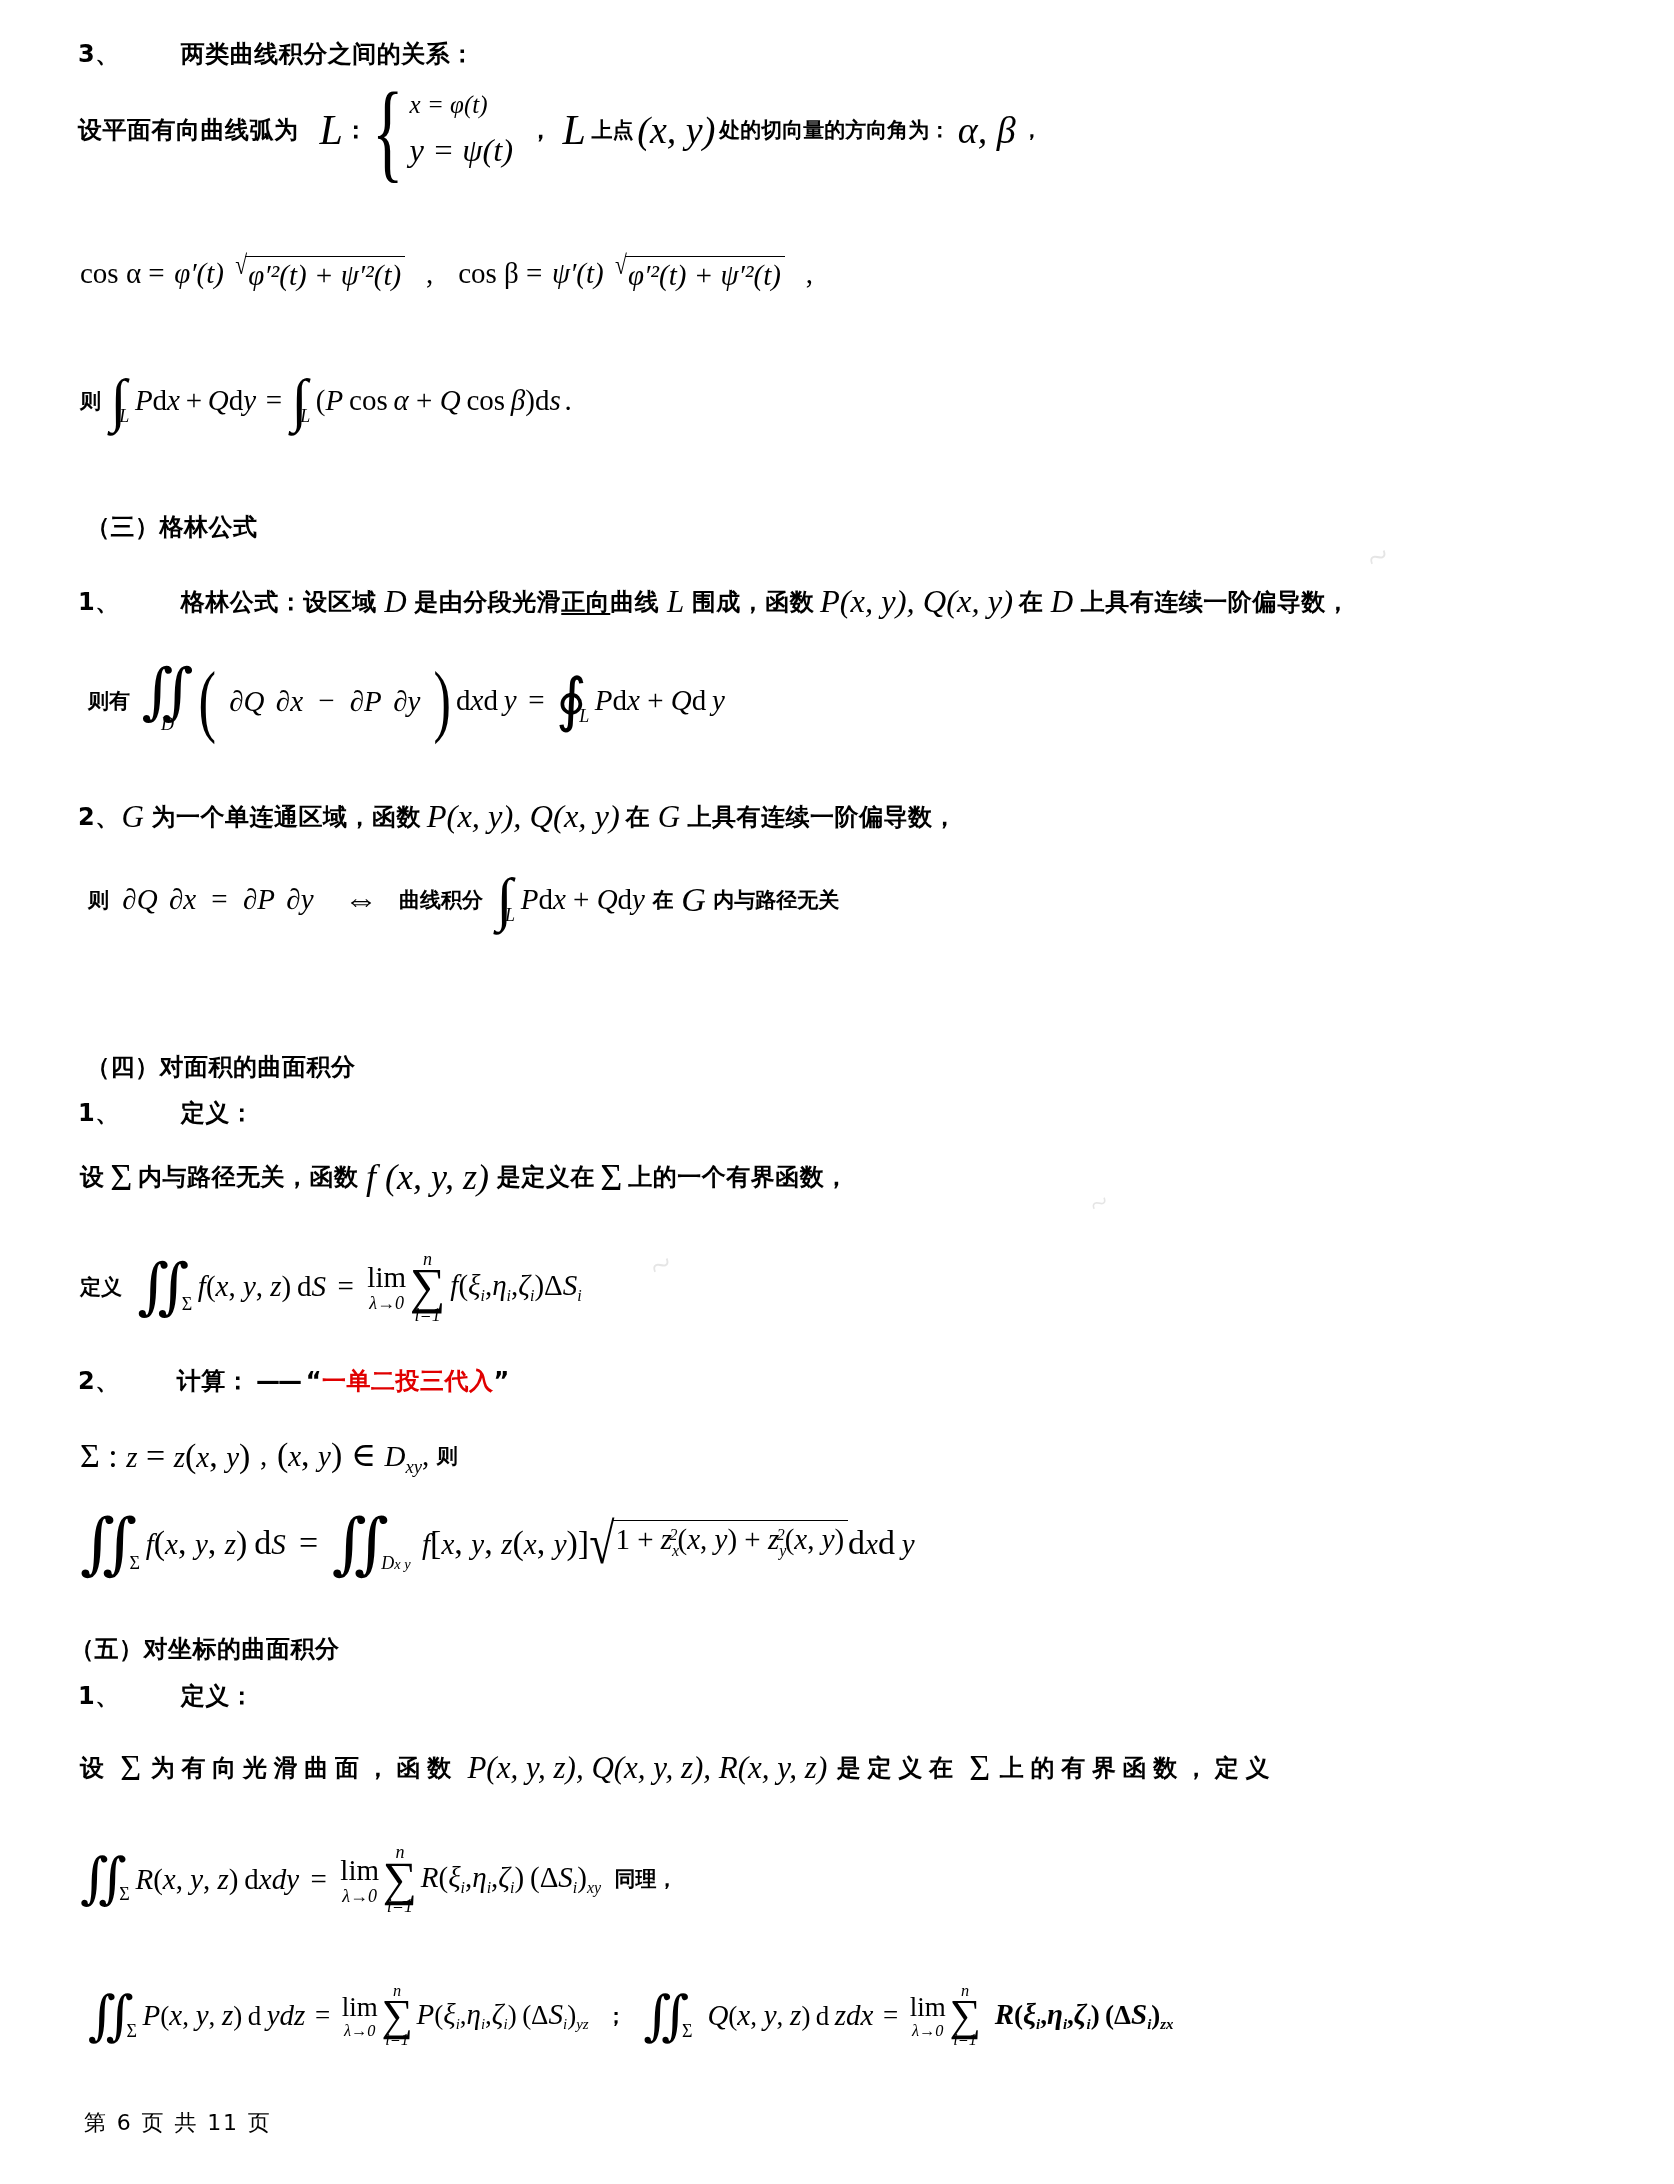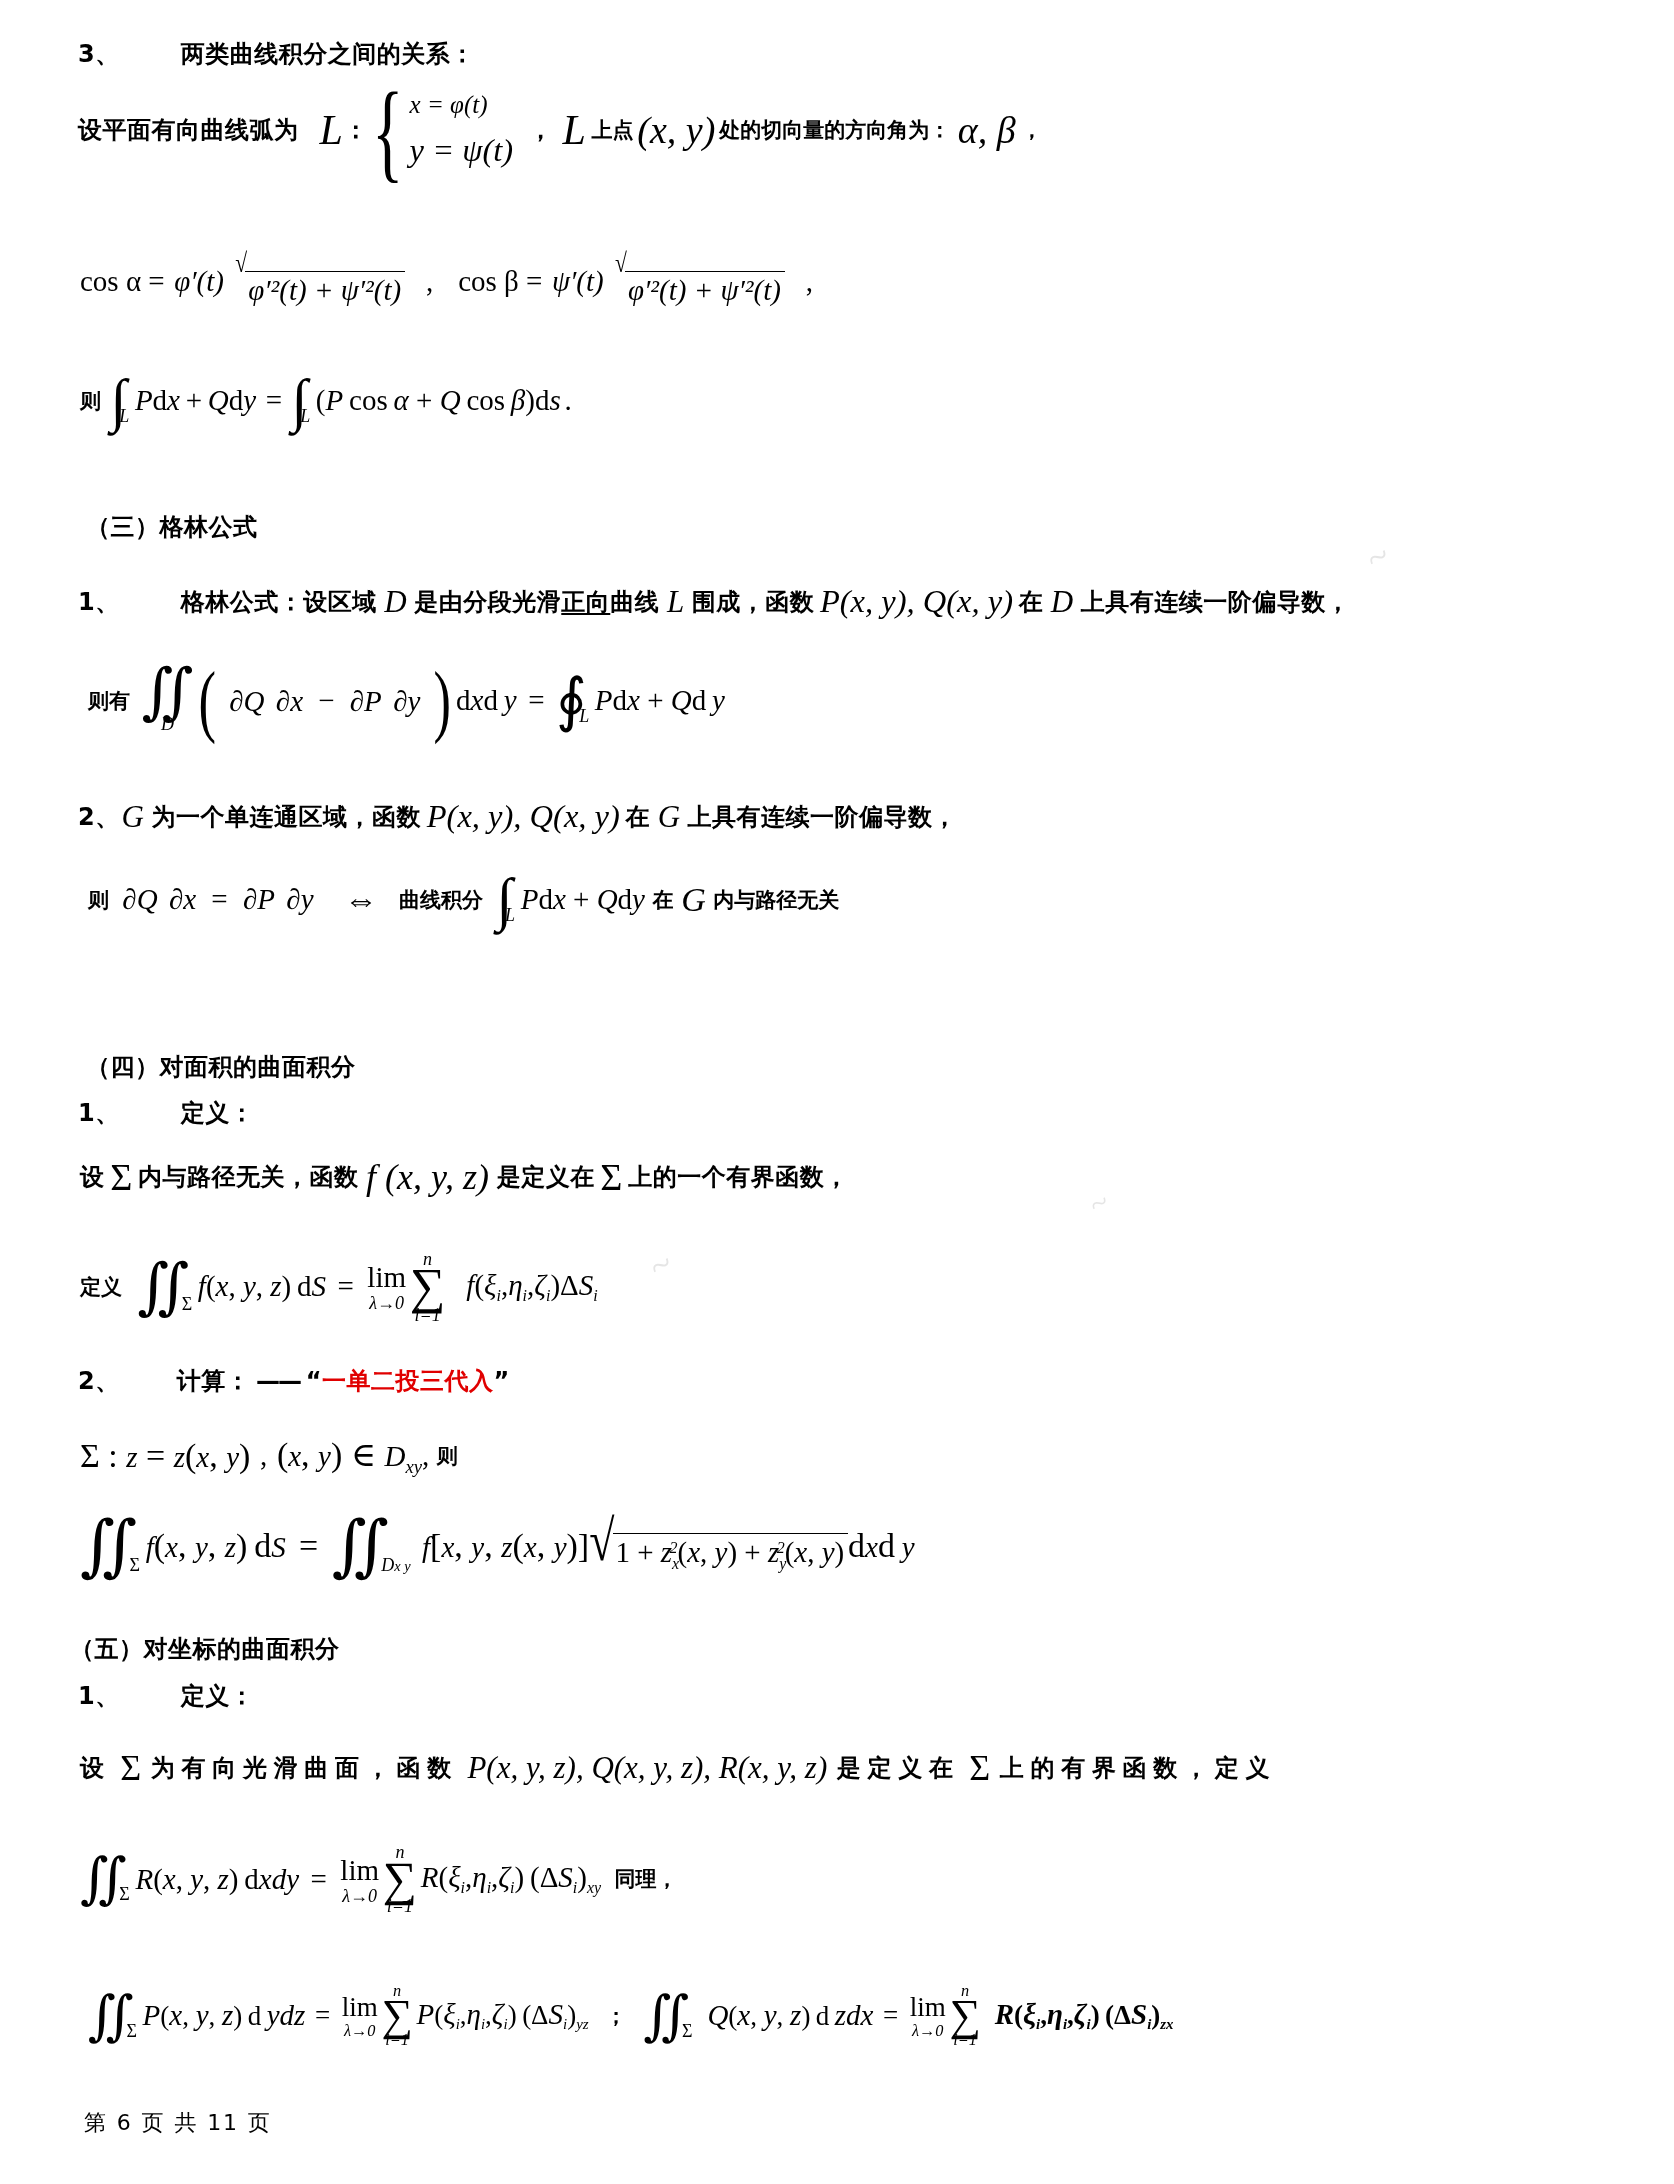--- a/index.html
+++ b/index.html
@@ -78,21 +78,20 @@
   }
   .sqrt > .radsym {
     font-size: 1.35em;
     line-height: 1;
     transform: scaleY(1.25) translateY(1px);
     margin-right: -1.9px;
   }
   .sqrt > .radicand {
     border-top: 1.9px solid #000;
     padding: 1.9px 3.8px 0 2.9px;
-    margin-top: 15px;
   }
 
   .sub  { font-size: 0.55em; vertical-align: -0.35em; font-style: italic; }
   .sup  { font-size: 0.55em; vertical-align:  0.55em; font-style: italic; }
 
   
   .bigop {
     font-size: 61px;
     line-height: 0.75;
     font-family: "Liberation Serif", "DejaVu Serif", serif;
@@ -370,21 +369,21 @@
     <span class="mr" style="margin:0 11.5px;">=</span>
     <span class="oplimits">
       <span class="mr" style="font-size:29px;">lim</span>
       <span class="lim">λ→0</span>
     </span>
     <span class="oplimits" style="margin-left:1.9px;">
       <span class="lim">n</span>
       <span class="bigop" style="font-size:50px;">∑</span>
       <span class="lim">i=1</span>
     </span>
-    <span class="mr" style="margin-left:19px;text-align:right;"><span class="mi">f</span>(<span class="mi">ξ</span><span class="sub">i</span>,<span class="mi">η</span><span class="sub">i</span>,<span class="mi">ζ</span><span class="sub">i</span>)Δ<span class="mi">S</span><span class="sub">i</span></span>
+    <span class="mr" style="margin-left:3px;text-align:right;"><span class="mi">f</span>(<span class="mi">ξ</span><span class="sub">i</span>,<span class="mi">η</span><span class="sub">i</span>,<span class="mi">ζ</span><span class="sub">i</span>)Δ<span class="mi">S</span><span class="sub">i</span></span>
   </div>
 
   <div class="row" style="left:78px; top:1365px;">
     <span class="cn">2、</span>
     <span class="cn" style="margin-left:57px;">计算：</span>
     <span class="cn dash" style="margin:0 5.7px;">——</span>
     <span class="cn">“</span>
     <span class="cn red">一单二投三代入</span>
     <span class="cn">”</span>
   </div>

